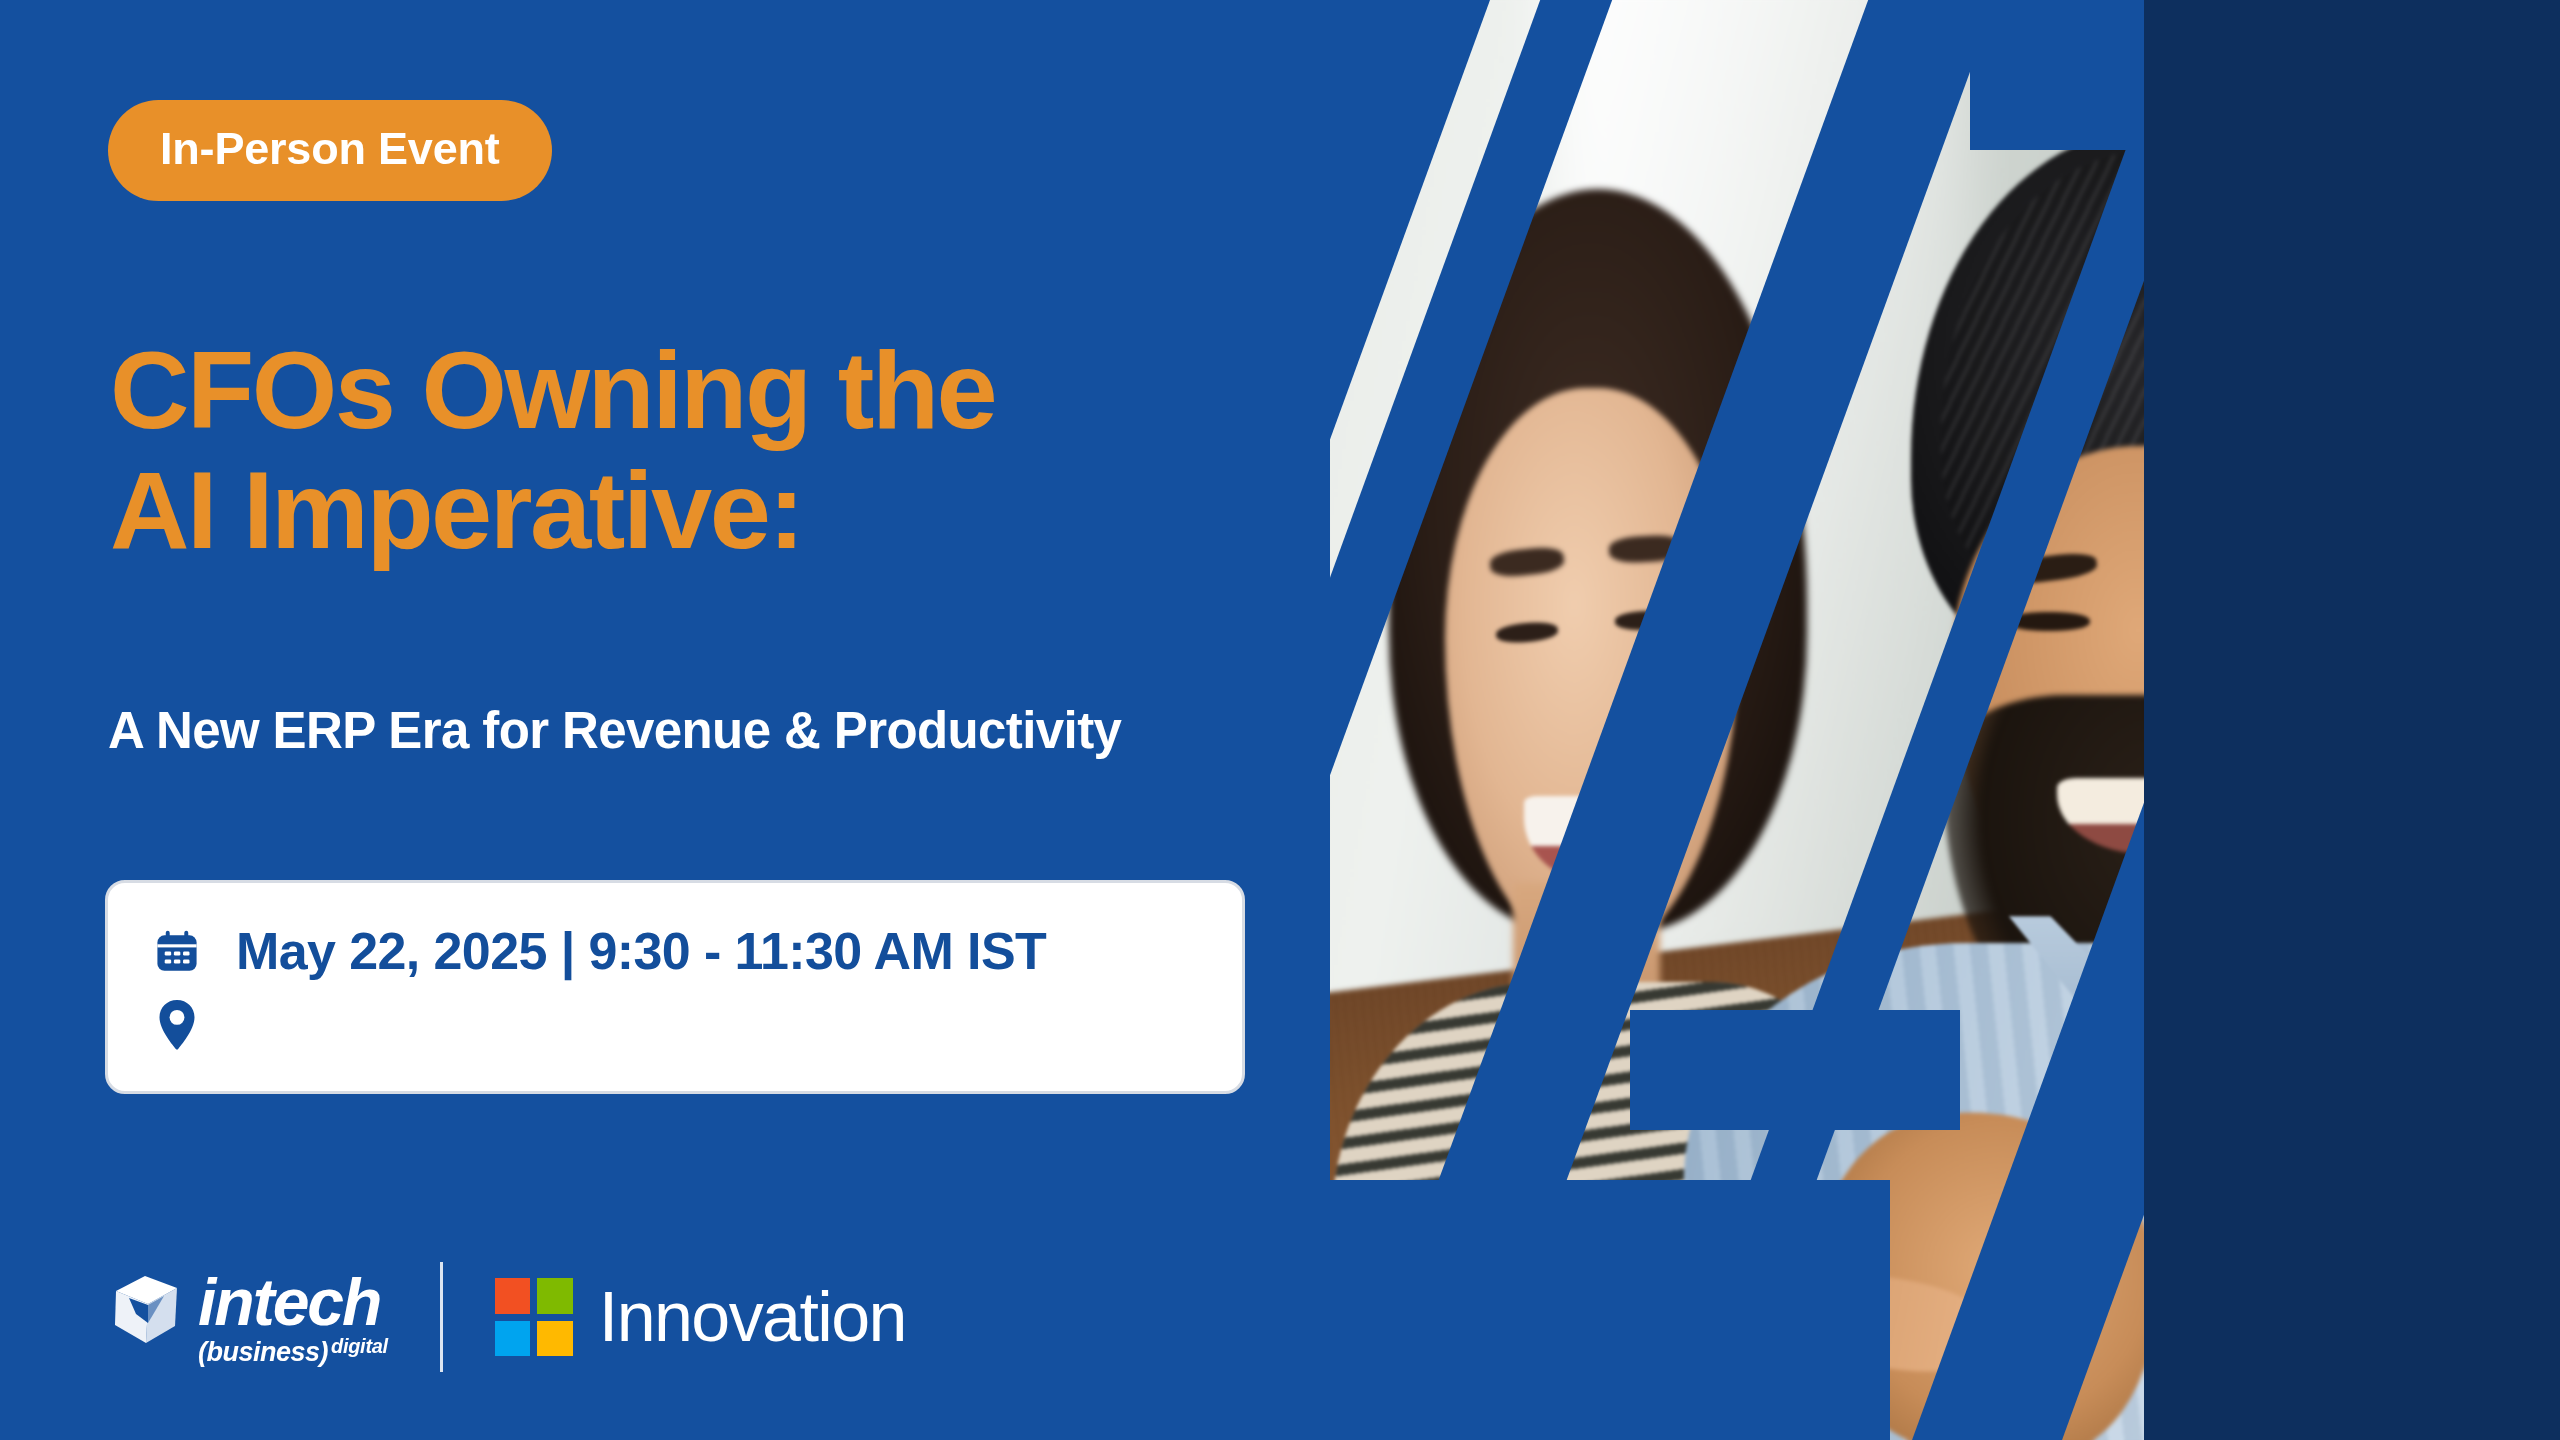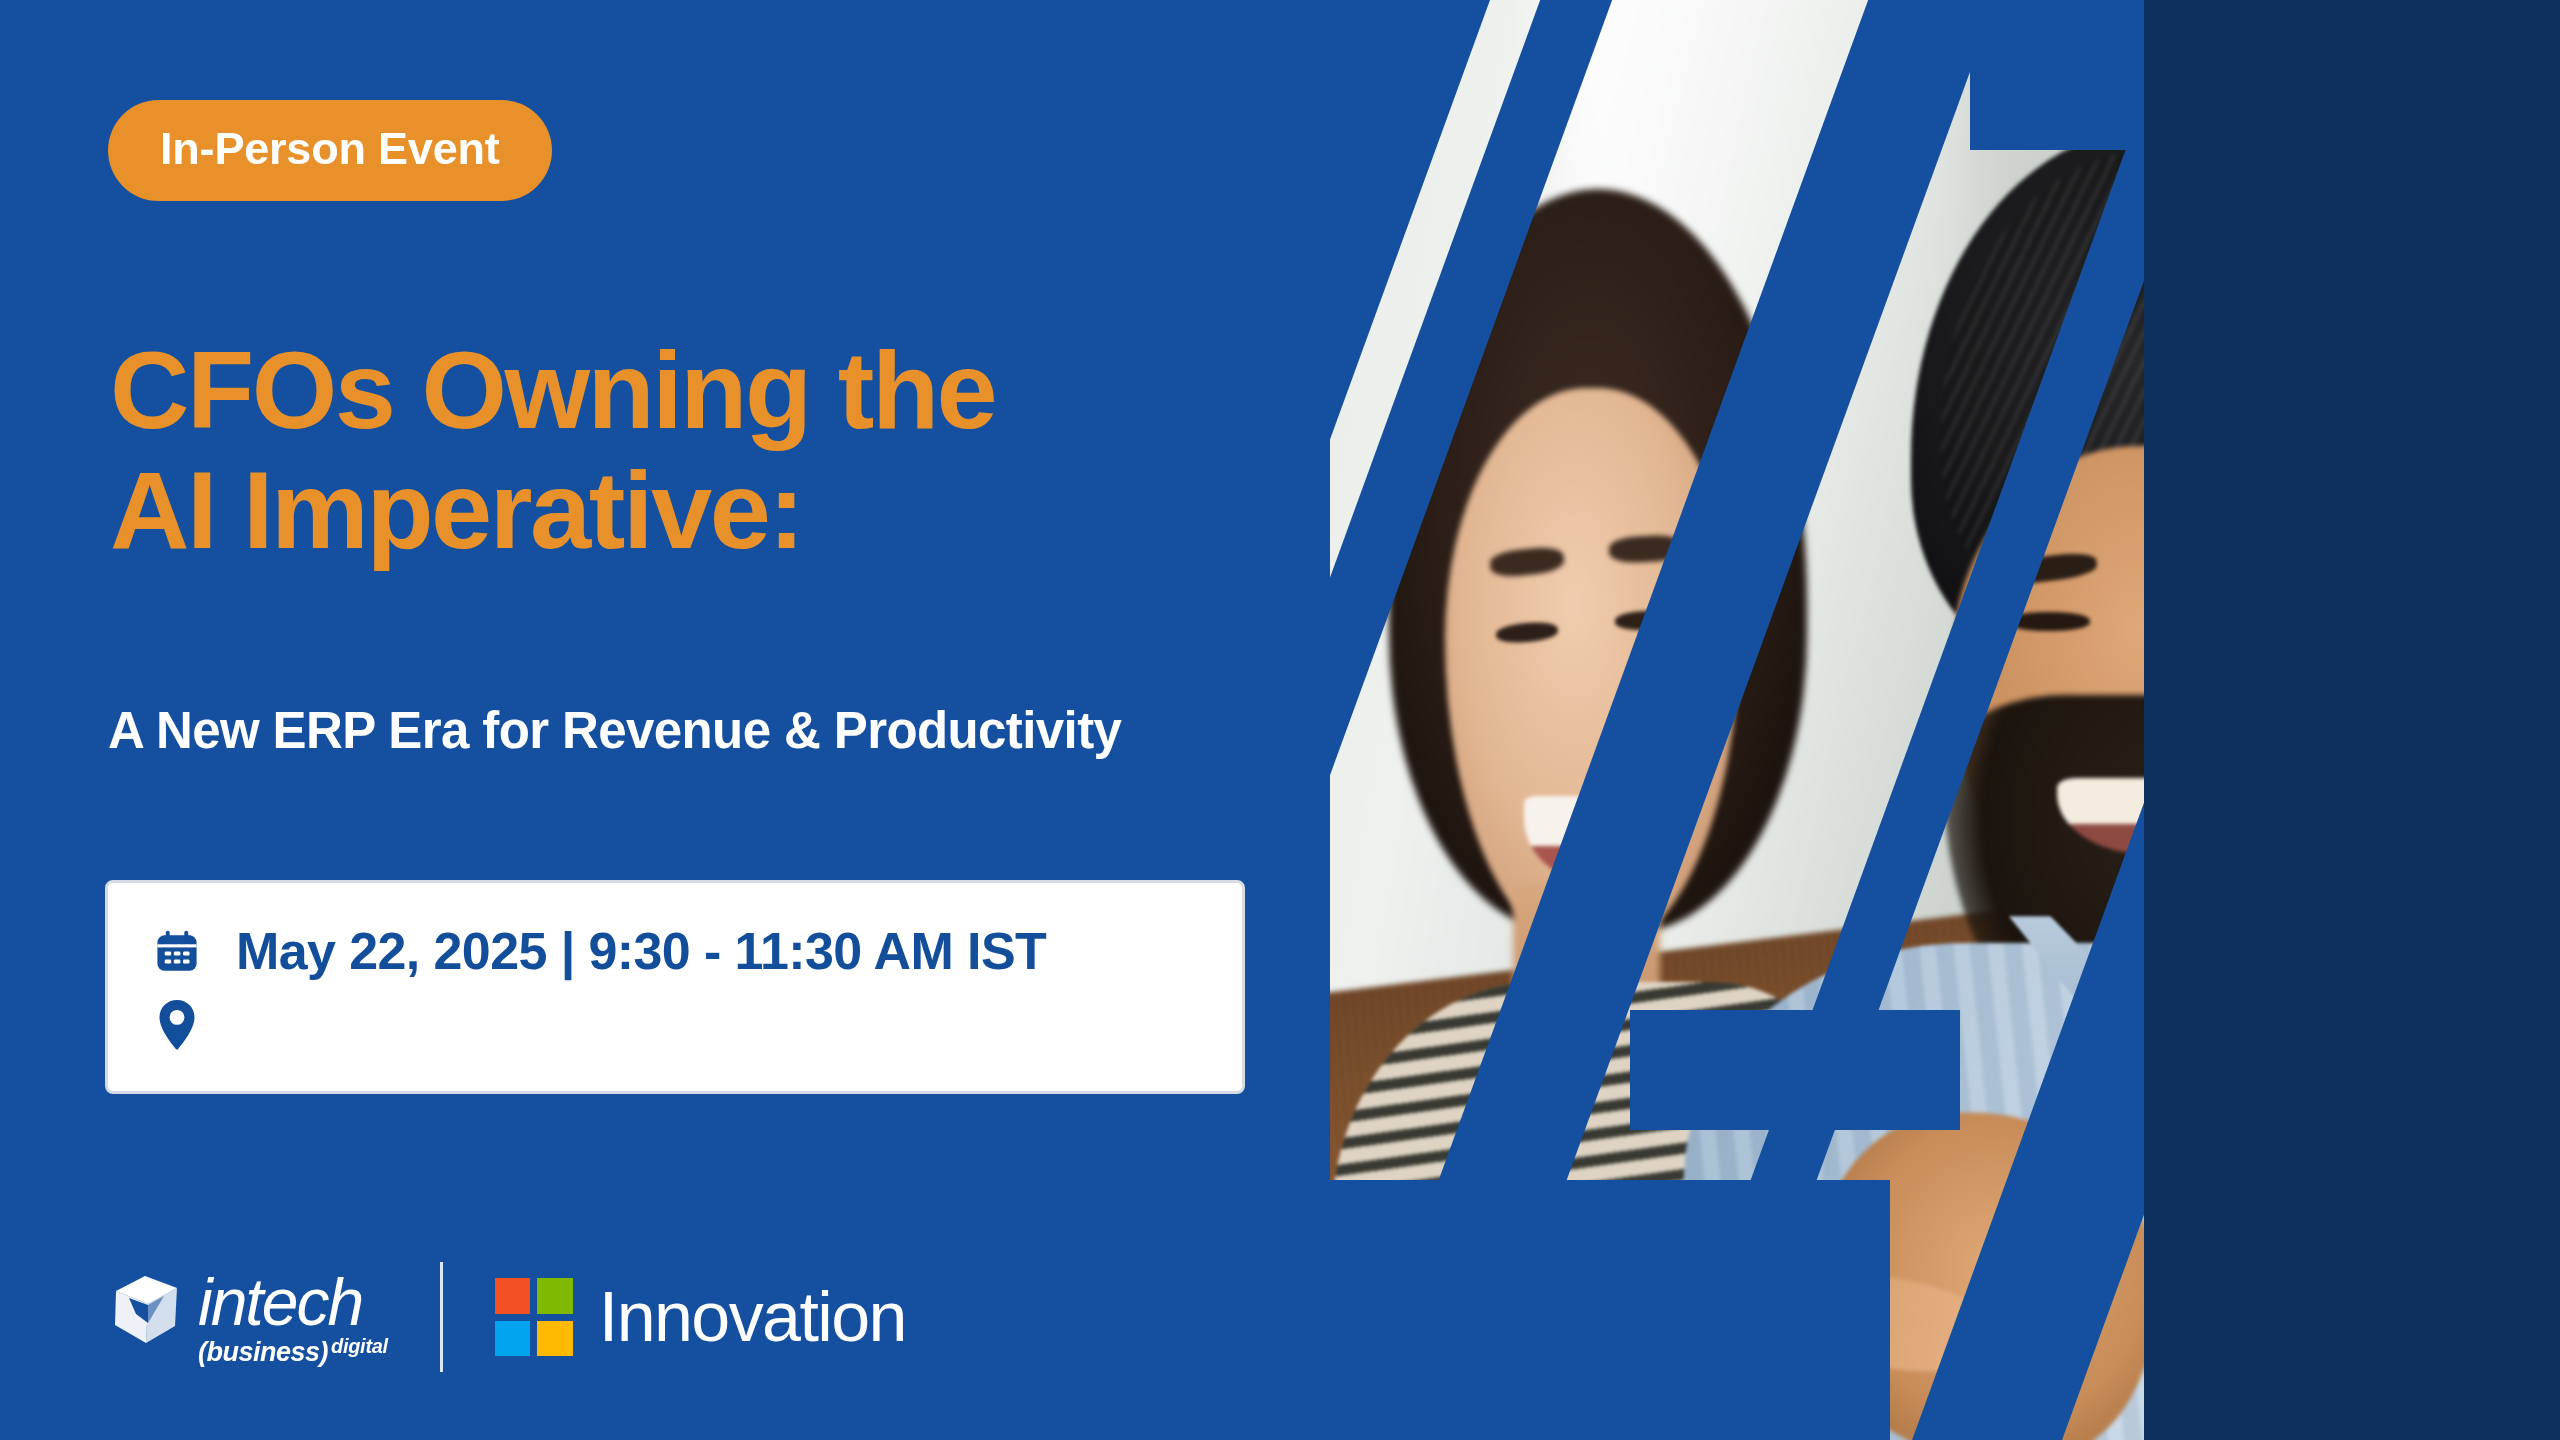--- a/index.html
+++ b/index.html
@@ -345,21 +345,21 @@
   }
 
   .info-card {
     position: absolute;
     left: 105px;
     top: 880px;
     width: 1140px;
     box-sizing: border-box;
     background: #FFFFFF;
     border: 3px solid #D7DCE4;
-    border-radius: 8px;
+    border-radius: 20px;
     padding: 34px 44px 38px;
   }
   .info-row {
     display: flex;
     align-items: center;
     gap: 34px;
     color: #134E9B;
     font-size: 52px;
     font-weight: 600;
     letter-spacing: -0.6px;
@@ -387,21 +387,21 @@
   .intech-lockup {
     display: flex;
     align-items: flex-start;
     gap: 16px;
   }
   .cube-icon { width: 74px; height: 80px; flex: 0 0 auto; margin-top: 2px; }
   .intech-words { display: flex; flex-direction: column; line-height: 1; }
   .intech-name {
     color: #FFFFFF;
     font-size: 66px;
-    font-weight: 400;
+    font-weight: 700;
     font-style: italic;
     letter-spacing: -2px;
   }
   .intech-tag {
     margin-top: 4px;
     display: flex;
     align-items: flex-start;
     color: #FFFFFF;
     font-style: italic;
     font-weight: 700;

